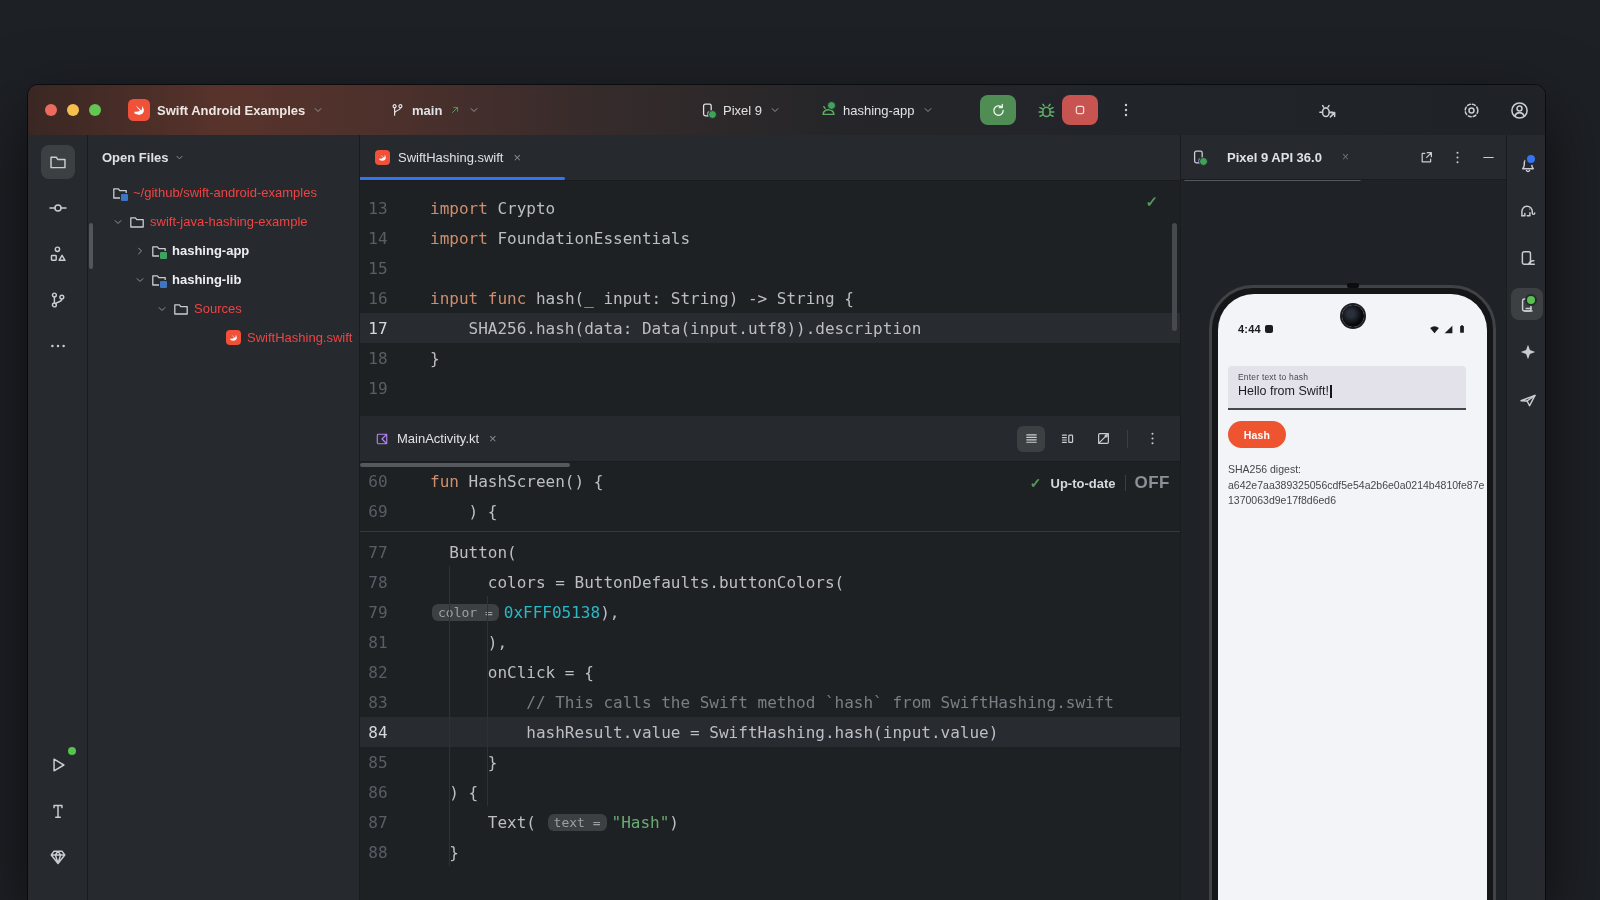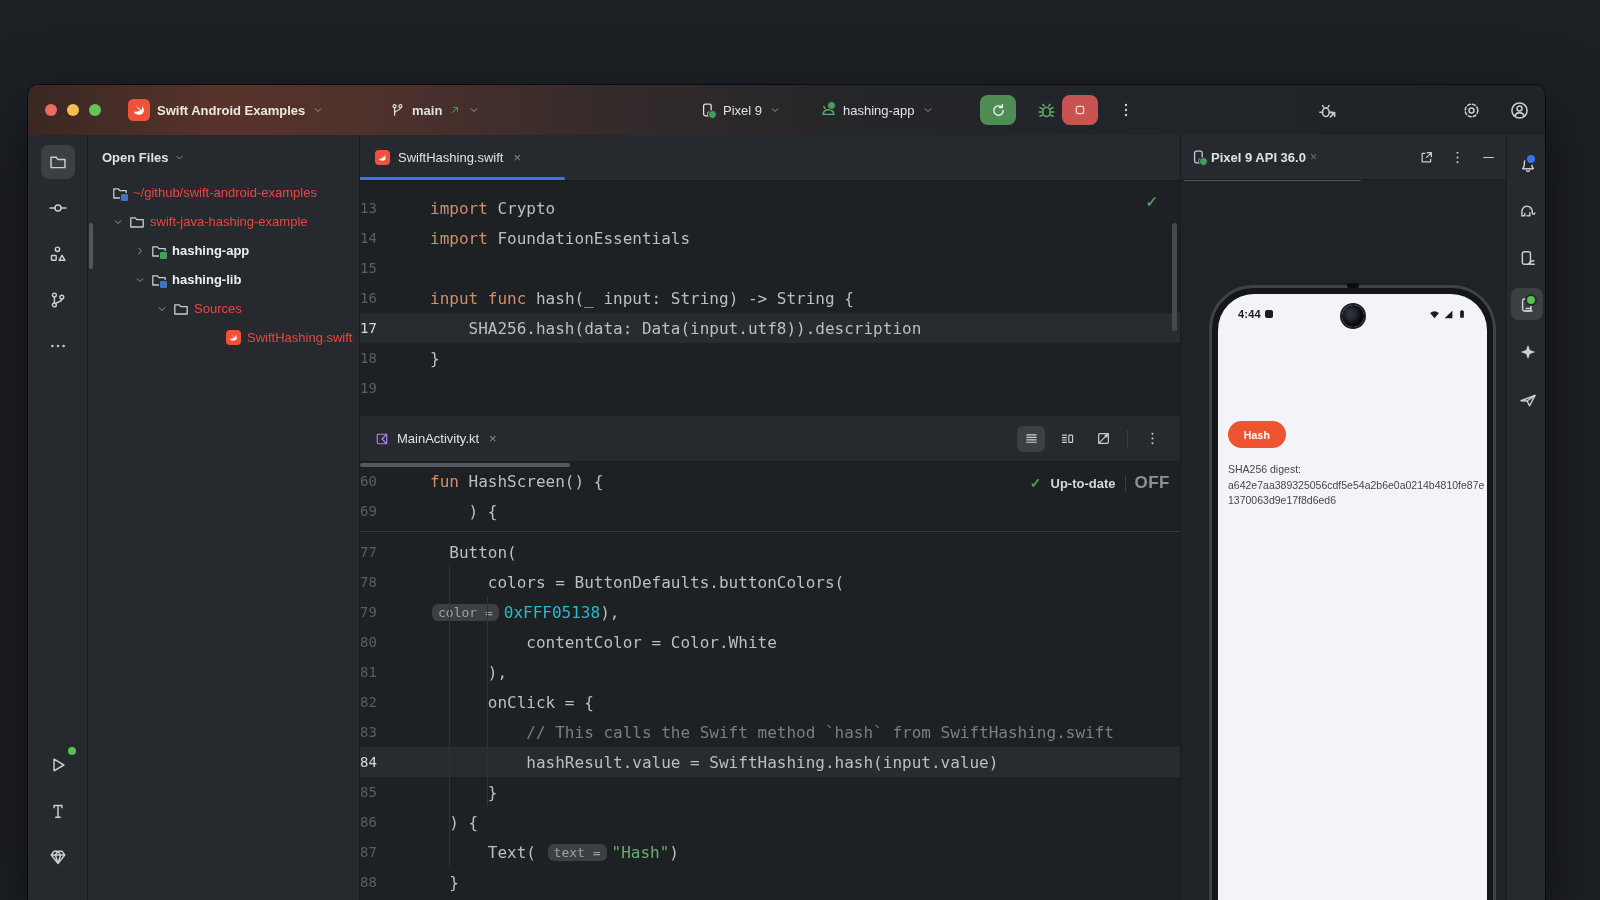--- a/index.html
+++ b/index.html
@@ -47,21 +47,21 @@
   .edcol{width:820px;flex:none;display:flex;flex-direction:column;border-right:1px solid #1a1c20}
   .tabbar{height:45px;flex:none;background:#26292d;border-bottom:1px solid #1a1c20;position:relative;display:flex;align-items:center}
   .tab{display:flex;align-items:center;gap:8px;padding:0 12px 0 15px;height:100%;font-size:13px;color:#dfe1e5;position:relative}
   .tabx{color:#868a91;font-size:13px;margin-left:2px}
   .underline{position:absolute;left:0;bottom:0;width:205px;height:3px;background:#3574f0;border-radius:0 2px 2px 0}
   .editor{background:#1e2124;position:relative;overflow:hidden}
   #editor1{height:235px;flex:none;padding-top:12px;box-sizing:border-box}
   #editor2{flex:1;padding-top:4px;box-sizing:border-box}
   .code-row{display:flex;align-items:center;height:30px;font-family:"DejaVu Sans Mono",monospace;font-size:16px;white-space:pre;color:#bcbec4}
   .code-row.hl{background:#282b30}
-  .gut{width:36px;flex:none;text-align:left;font-size:14px;color:#595e66}
+  .gut{width:36px;flex:none;text-align:center;font-size:16px;color:#595e66}
   .code-row.hl .gut{color:#d5d8de}
   .codetxt{padding-left:34px;display:flex;align-items:center}
   .tk-k{color:#cf8e6d}.tk-p{color:#bcbec4}.tk-c{color:#7a7e85}.tk-n{color:#2ab8c5}.tk-s{color:#6aab73}
   .tk-h{background:#3d4043;color:#9ba0a8;border-radius:6px;padding:1px 6px;font-size:13px;margin:0 5px 0 2px;font-family:"DejaVu Sans Mono",monospace}
   .code-sep{height:1px;background:#35383c;margin:5px 0}
   .vthumb{position:absolute;right:3px;top:42px;width:5px;height:108px;border-radius:3px;background:#46494e}
   .hthumb{position:absolute;left:0;top:1px;width:210px;height:4px;border-radius:2px;background:#55585d}
   .okcheck{position:absolute;right:22px;top:12px;color:#57965c;font-size:15px;font-weight:700}
   .viewbtns{position:absolute;right:14px;top:0;height:45px;display:flex;align-items:center;gap:8px;color:#c9cdd3}
   .vbtn{width:28px;height:26px;border-radius:6px;display:flex;align-items:center;justify-content:center}
@@ -69,34 +69,34 @@
   .vsep{width:1px;height:18px;background:#3a3d41;margin:0 2px}
   .annot{position:absolute;right:10px;top:6px;height:30px;display:flex;align-items:center;gap:9px}
   .annot .chk{color:#57965c;font-size:14px;font-weight:700}
   .annot .uptxt{color:#d5d8de;font-size:13px;font-weight:700}
   .annot .adiv{width:1px;height:16px;background:#3a3d41}
   .annot .off{color:#8c9097;font-size:17px;font-weight:700;letter-spacing:.5px}
   .iguide{position:absolute;width:1px;background:#2e3135}
 
   
   .emcol{width:325px;flex:none;display:flex;flex-direction:column}
-  .emhead{height:45px;flex:none;border-bottom:1px solid #1a1c20;display:flex;align-items:center;gap:4px;padding:0 10px;
+  .emhead{height:45px;flex:none;border-bottom:1px solid #1a1c20;display:flex;align-items:center;gap:20px;padding:0 10px;
           font-size:13px;color:#dfe1e5;position:relative;background:#26292d;box-sizing:border-box}
   .emicons{margin-left:auto;display:flex;align-items:center;gap:16px;color:#c9cdd3}
   .embody{flex:1;background:#1f2227;position:relative;overflow:hidden}
   .emthumb{position:absolute;left:3px;top:-2px;width:177px;height:3px;border-radius:2px;background:#55585d}
 
   .phone{position:absolute;left:28px;top:105px;width:287px;height:640px;background:#151617;border:3px solid #3f4347;
          border-radius:44px 44px 0 0;box-sizing:border-box;padding:6px}
   .ptick{position:absolute;top:-5px;left:50%;transform:translateX(-50%);width:12px;height:5px;background:#0b0c0d;border-radius:2px}
   .screen{width:100%;height:100%;background:#f3f4f7;border-radius:36px 36px 0 0;position:relative;overflow:hidden;
           font-family:"Liberation Sans",sans-serif}
   .hole{position:absolute;top:11px;left:50%;transform:translateX(-50%);width:22px;height:22px;border-radius:50%;
         background:radial-gradient(circle at 40% 40%,#2a2f3c 0 18%,#07080a 60%);box-shadow:0 0 0 2px #1c1d20}
-  .pstatus{position:absolute;top:14px;left:0;right:0;display:flex;align-items:center;padding:0 20px;color:#1d1b20}
+  .pstatus{position:absolute;top:29px;left:0;right:0;display:flex;align-items:center;padding:0 20px;color:#1d1b20}
   .ptime{font-size:11px;font-weight:700;letter-spacing:.2px;display:flex;align-items:center;gap:4px}
   .appsq{width:8px;height:8px;border-radius:2px;background:#1d1b20}
   .sicons{margin-left:auto;display:flex;align-items:center;gap:3px;color:#1d1b20}
   .pfield{position:absolute;top:72px;left:10px;width:238px;height:44px;background:#e3e2ea;border-radius:4px 4px 0 0;
           border-bottom:2px solid #47464f;box-sizing:border-box;padding:6px 0 0 10px}
   .pfield .flabel{font-size:8.5px;color:#49454e;letter-spacing:.2px}
   .pfield .fvalue{font-size:12.5px;color:#1c1b1f;margin-top:2px;display:flex;align-items:center}
   .caret{display:inline-block;width:1.5px;height:13px;background:#16161a;margin-left:1px}
   .hashbtn{position:absolute;top:127px;left:10px;width:58px;height:27px;border-radius:14px;background:#ee5430;color:#fff;
            font-size:10.5px;font-weight:700;display:flex;align-items:center;justify-content:center;letter-spacing:.2px}
@@ -466,21 +466,20 @@
 
       <div class="editor" id="editor2">
         <div class="hthumb"></div>
         <div id="code2">
             <div class="code-row"><span class="gut">60</span><span class="codetxt"><span class="tk-k">fun</span><span class="tk-p"> HashScreen() {</span></span></div>
             <div class="code-row"><span class="gut">69</span><span class="codetxt"><span class="tk-p">    ) {</span></span></div>
             <div class="code-sep"></div>
             <div class="code-row"><span class="gut">77</span><span class="codetxt"><span class="tk-p">  Button(</span></span></div>
             <div class="code-row"><span class="gut">78</span><span class="codetxt"><span class="tk-p">      colors = ButtonDefaults.buttonColors(</span></span></div>
             <div class="code-row"><span class="gut">79</span><span class="codetxt"><span class="tk-h">color =</span><span class="tk-n">0xFFF05138</span><span class="tk-p">),</span></span></div>
-            <div class="code-row"><span class="gut">80</span><span class="codetxt"><span class="tk-p">          contentColor = Color.White</span></span></div>
             <div class="code-row"><span class="gut">81</span><span class="codetxt"><span class="tk-p">      ),</span></span></div>
             <div class="code-row"><span class="gut">82</span><span class="codetxt"><span class="tk-p">      onClick = {</span></span></div>
             <div class="code-row"><span class="gut">83</span><span class="codetxt"><span class="tk-p">          </span><span class="tk-c">// This calls the Swift method `hash` from SwiftHashing.swift</span></span></div>
             <div class="code-row hl"><span class="gut">84</span><span class="codetxt"><span class="tk-p">          hashResult.value = SwiftHashing.hash(input.value)</span></span></div>
             <div class="code-row"><span class="gut">85</span><span class="codetxt"><span class="tk-p">      }</span></span></div>
             <div class="code-row"><span class="gut">86</span><span class="codetxt"><span class="tk-p">  ) {</span></span></div>
             <div class="code-row"><span class="gut">87</span><span class="codetxt"><span class="tk-p">      Text( </span><span class="tk-h">text =</span><span class="tk-s">"Hash"</span><span class="tk-p">)</span></span></div>
             <div class="code-row"><span class="gut">88</span><span class="codetxt"><span class="tk-p">  }</span></span></div>
           </div>
         <div class="iguide" style="left:89px;top:104px;height:300px"></div>
@@ -549,20 +548,27 @@
                     </svg>
                   </span>
                 <span>
                     <svg class="ic" width="10" height="12" viewBox="0 0 16 16">
                       <rect class="f" x="5" y="3" width="6" height="11" rx="1"></rect>
                       <rect class="f" x="6.8" y="1.4" width="2.4" height="2" rx=".5"></rect>
                     </svg>
                   </span>
               </span>
             </div>
+            <div class="pfield">
+              <div class="flabel">Enter text to hash</div>
+              <div class="fvalue">
+                <span>Hello from Swift!</span>
+                <span class="caret"></span>
+              </div>
+            </div>
             <div class="hashbtn">Hash</div>
             <div class="digest">
               <div>SHA256 digest:</div>
               <div>a642e7aa389325056cdf5e54a2b6e0a0214b4810fe87e</div>
               <div>1370063d9e17f8d6ed6</div>
             </div>
           </div>
         </div>
       </div>
     </div>

